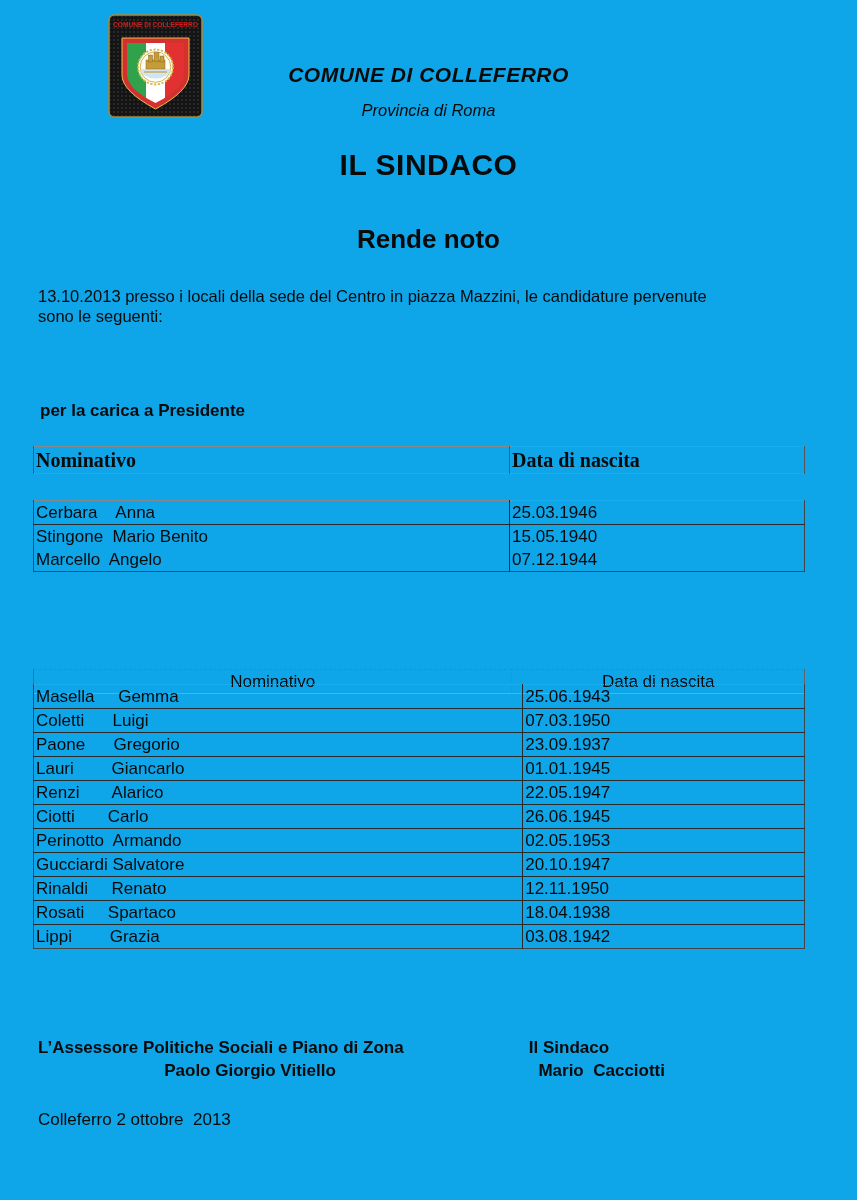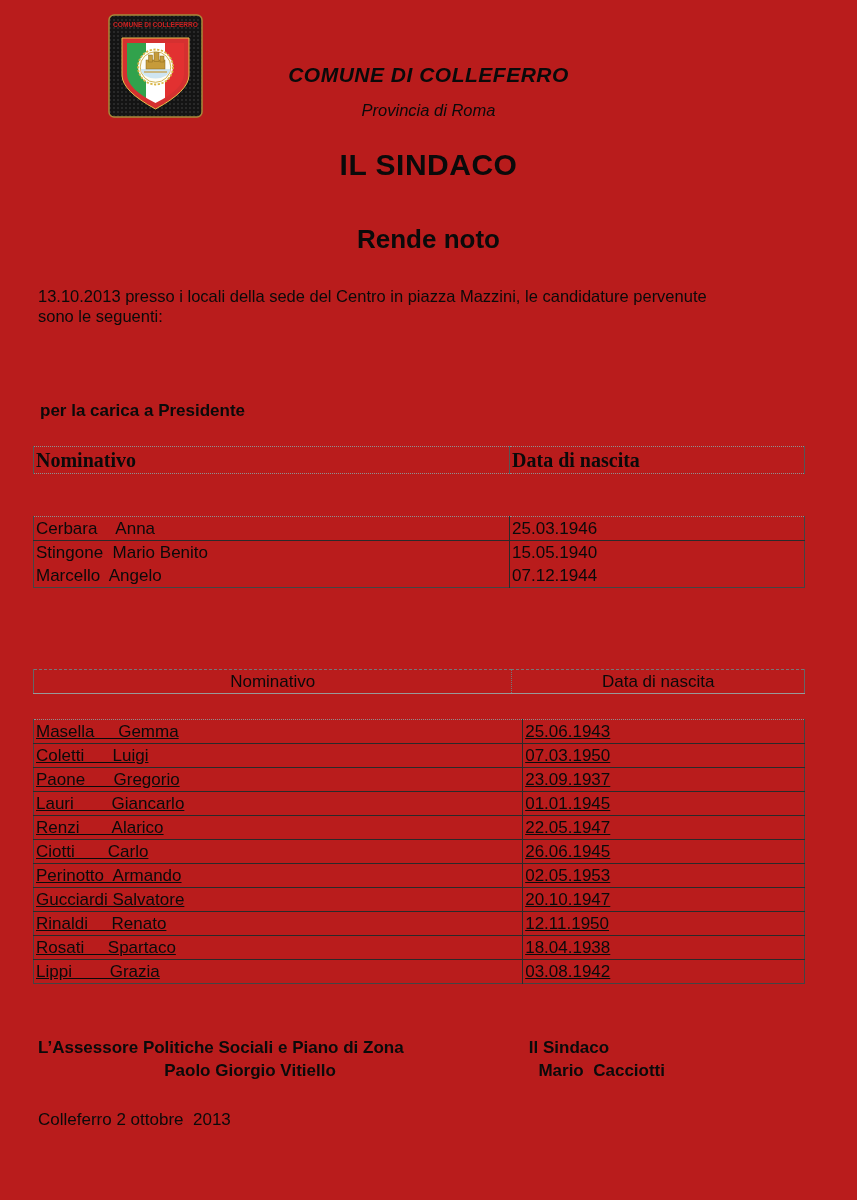--- a/index.html
+++ b/index.html
@@ -1,20 +1,20 @@
 <!DOCTYPE html>
 <html><head>
 <meta charset="utf-8">
 <style>
   html, body { margin: 0; padding: 0; background: #ffffff; }
   #page {
     position: relative;
     width: 857px;
     height: 1200px;
-    background: #b91c1c;
+    background: #0ea5e9;
     font-family: "Liberation Sans", "DejaVu Sans", sans-serif;
     color: #0a0a0a;
     overflow: hidden;
   }
   .abs { position: absolute; }
 
   
   #logo { left: 108px; top: 14px; width: 95px; height: 104px; }
   #municipality-title {
     left: 0; top: 63px; width: 100%;
@@ -46,32 +46,32 @@
   
   table { border-collapse: collapse; table-layout: fixed; position: absolute; left: 33px; width: 772px; }
   td { padding: 0 2px; vertical-align: middle; white-space: pre; overflow: hidden; }
 
   
   #t1h { top: 446px; border: 1px solid #555; border-top: 1px dotted #909090; border-bottom: 1px dotted #909090; }
   #t1h td { height: 26px; font-family: "Liberation Serif", "DejaVu Serif", serif; font-weight: bold; font-size: 20px; }
   #t1h td:first-child { width: 61.1%; border-right: 1px solid #555; }
 
   
-  #t1d { top: 500px; border: 1px solid #444; border-top: 1px dotted #909090; margin-top: 16px; }
+  #t1d { top: 500px; border: 1px solid #444; border-top: 1px dotted #909090; }
   #t1d td { height: 23px; font-size: 17px; border-bottom: 1px solid #2a2a2a; }
   #t1d td:first-child { width: 61.1%; border-right: 1px solid #2a2a2a; }
   #t1d tr:nth-of-type(2) td, #t1d tr:nth-of-type(3) td { border-bottom: none; }
 
   
   #t2h { top: 669px; border: 1px solid #666; border-top: 1px dashed #777; border-bottom: 1px solid #999; }
   #t2h td { height: 23px; font-size: 17px; text-align: center; }
   #t2h td:first-child { width: 61.4%; border-right: 1px dotted #777; }
 
   
-  #t2d { top: 719px; border: 1px solid #444; border-top: 1px dotted #909090; text-decoration: underline; }
+  #t2d { top: 684px; border: 1px solid #444; border-top: 1px dotted #909090; }
   #t2d td { height: 23px; font-size: 17px; border-bottom: 1px solid #2a2a2a; }
   #t2d td:first-child { width: 62.8%; border-right: 1px solid #2a2a2a; }
   #t2d tr:nth-of-type(11) td { border-bottom: none; }
 
   
   .sig { font-weight: bold; font-size: 17px; white-space: pre; }
   #sig-left-title  { left: 38px;  top: 1038px; }
   #sig-left-name   { left: 38px;  top: 1061px; width: 424px; text-align: center; }
   #sig-right-title { left: 490px; top: 1038px; width: 158px; text-align: center; }
   #sig-right-name  { left: 475px; top: 1061px; width: 190px; text-align: right; }

